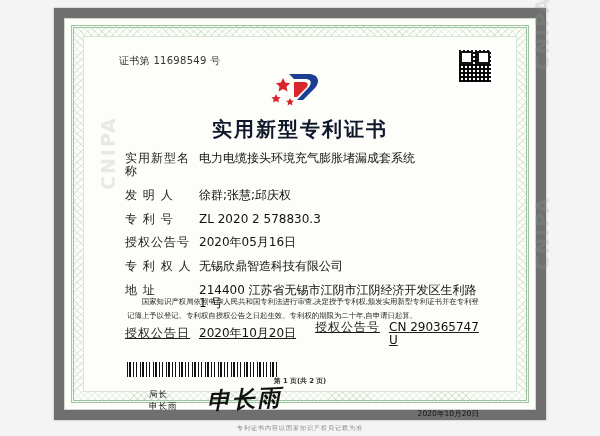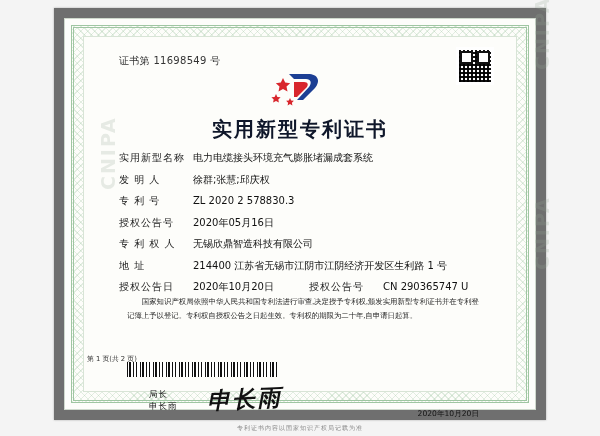--- a/index.html
+++ b/index.html
@@ -83,27 +83,27 @@
     position:absolute;left:50%;top:28px;transform:translateX(-50%);
     width:74px;height:42px;
   }
   .emblem svg{display:block;}
   .title{
     position:absolute;left:0;right:0;top:76px;text-align:center;
     font-size:20px;font-weight:bold;letter-spacing:2px;color:#0f172a;
     font-family:Liberation Mono, monospace;
   }
   .fields{
-    position:absolute;left:32px;right:34px;top:112px;
-    font-size:10px;line-height:1.1;color:#1c1c1c;
+    position:absolute;left:38px;right:34px;top:112px;
+    font-size:12px;line-height:1.1;color:#1c1c1c;
   }
   .row{display:flex;align-items:baseline;margin-bottom:10.5px;}
   .lbl{width:74px;flex:0 0 74px;letter-spacing:1px;color:#222;}
   .val{flex:1;color:#111;}
-  .row2{display:flex;align-items:flex-start;margin-bottom:10.5px;}
+  .row2{display:flex;align-items:center;margin-bottom:10.5px;text-decoration:underline;}
   .row2 .half{display:flex;align-items:baseline;}
   .row2 .half.first{width:190px;flex:0 0 190px;}
   .row2 .lbl{width:74px;flex:0 0 74px;}
   .para{
     position:absolute;left:40px;right:34px;top:255px;
     font-size:7.4px;line-height:1.85;color:#1f1f1f;text-align:justify;
   }
   .para p{margin:0 0 7px 0;text-indent:2em;font-family:Liberation Serif, serif;}
   .barcode{
     position:absolute;left:40px;top:322px;width:150px;height:15px;
@@ -119,22 +119,22 @@
     position:absolute;left:120px;top:344px;
     font-family:"DejaVu Serif","Liberation Serif",serif;
     font-size:23px;color:#111;font-style:italic;font-weight:bold;
     letter-spacing:2px;
     transform:rotate(-3deg);
   }
   .issuedate{
     position:absolute;right:34px;top:369px;font-size:7.6px;color:#111;
   }
   .pagenum{
-    position:absolute;left:0;right:0;bottom:24px;text-align:left;
-    font-size:6.8px;color:#333;
+    position:absolute;left:0;right:0;bottom:2px;text-align:center;
+    font-size:6.8px;color:#333;font-weight:bold;
   }
   .footer-out{
     position:absolute;left:0;right:0;top:424px;text-align:center;
     font-size:6px;color:#8b8b8b;letter-spacing:1px;
   }
 </style>
 </head>
 <body>
 
 <div class="page">

